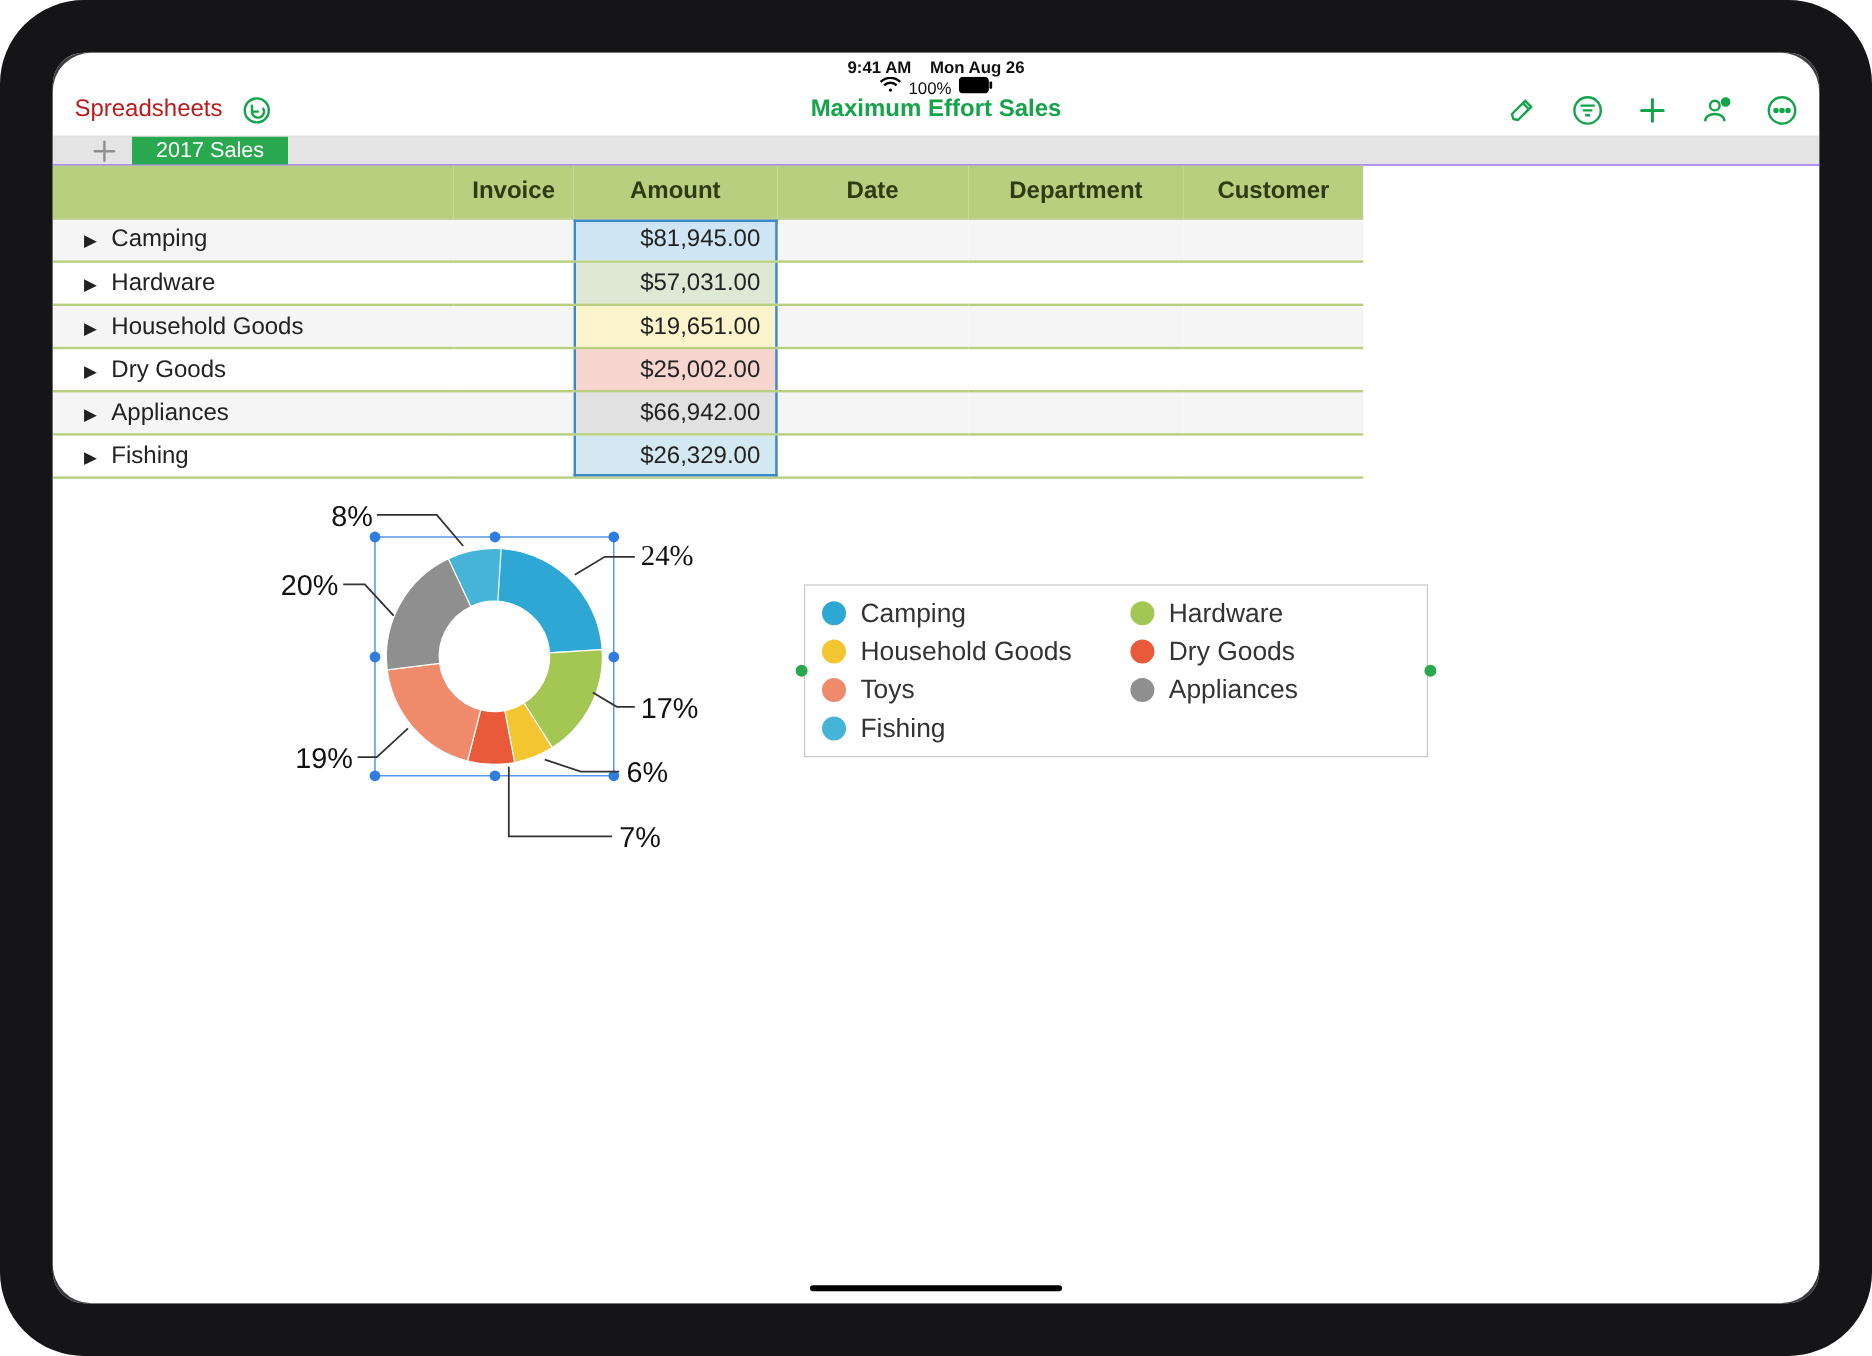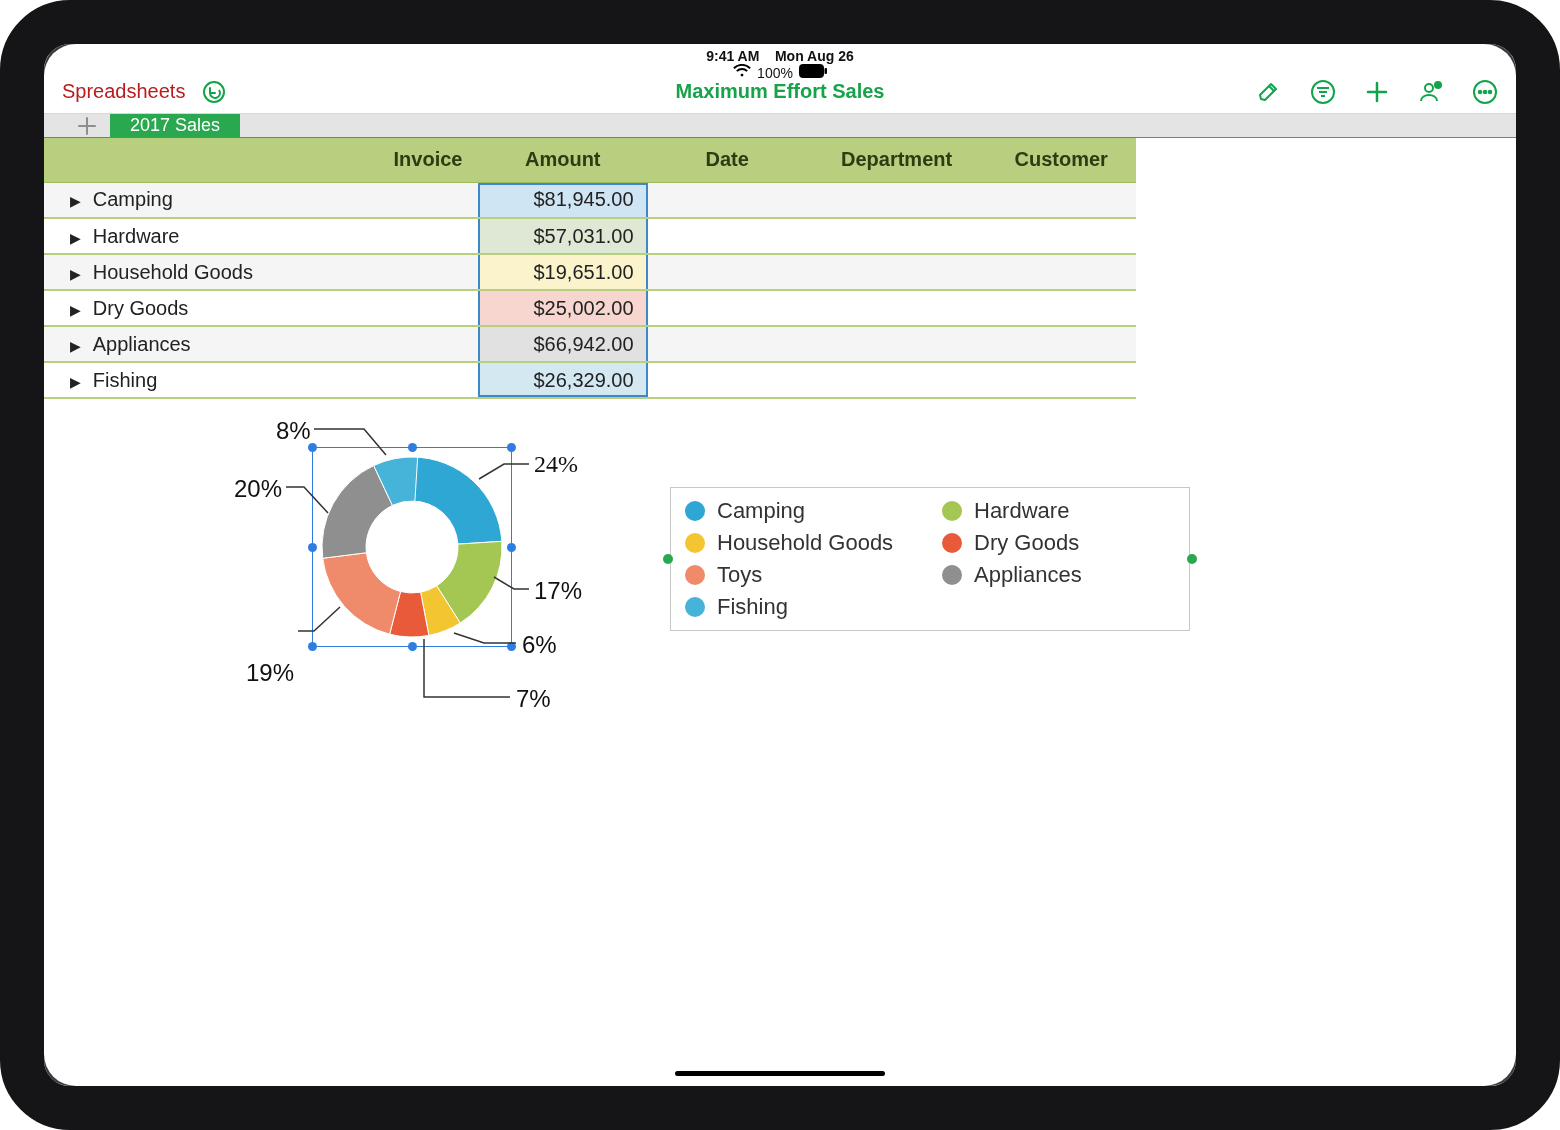--- a/index.html
+++ b/index.html
@@ -259,21 +259,21 @@
         <span class="sel-dot" style="left:calc(50% - 4px); top:-5px"></span>
           <span class="sel-dot" style="left:calc(50% - 4px); bottom:-5px"></span>
         <span class="sel-dot" style="top:calc(50% - 4px); left:-5px"></span>
           <span class="sel-dot" style="top:calc(50% - 4px); right:-5px"></span>
       </div>
 
       <span class="lbl" style="left:280px; top:34px;font-family:Liberation Serif, serif;">24%</span>
       <span class="lbl" style="left:280px; top:160px;">17%</span>
       <span class="lbl" style="left:268px; top:214px;">6%</span>
       <span class="lbl" style="left:262px; top:268px;">7%</span>
-      <span class="lbl" style="left:-8px; top:202px;margin-top:40px;">19%</span>
+      <span class="lbl" style="left:-8px; top:202px;">19%</span>
       <span class="lbl" style="left:-20px; top:58px;">20%</span>
       <span class="lbl" style="left:22px; top:0px;">8%</span>
 
       <svg width="960" height="330" style="position:absolute;left:0;top:0;pointer-events:none">
         <polyline class="leader" points="225,62 250,47 275,47"></polyline>
         <polyline class="leader" points="240,160 260,172 275,172"></polyline>
         <polyline class="leader" points="200,216 230,226 262,226"></polyline>
         <polyline class="leader" points="170,222 170,280 256,280"></polyline>
         <polyline class="leader" points="86,190 60,214 44,214"></polyline>
         <polyline class="leader" points="74,96 50,70 32,70"></polyline>

